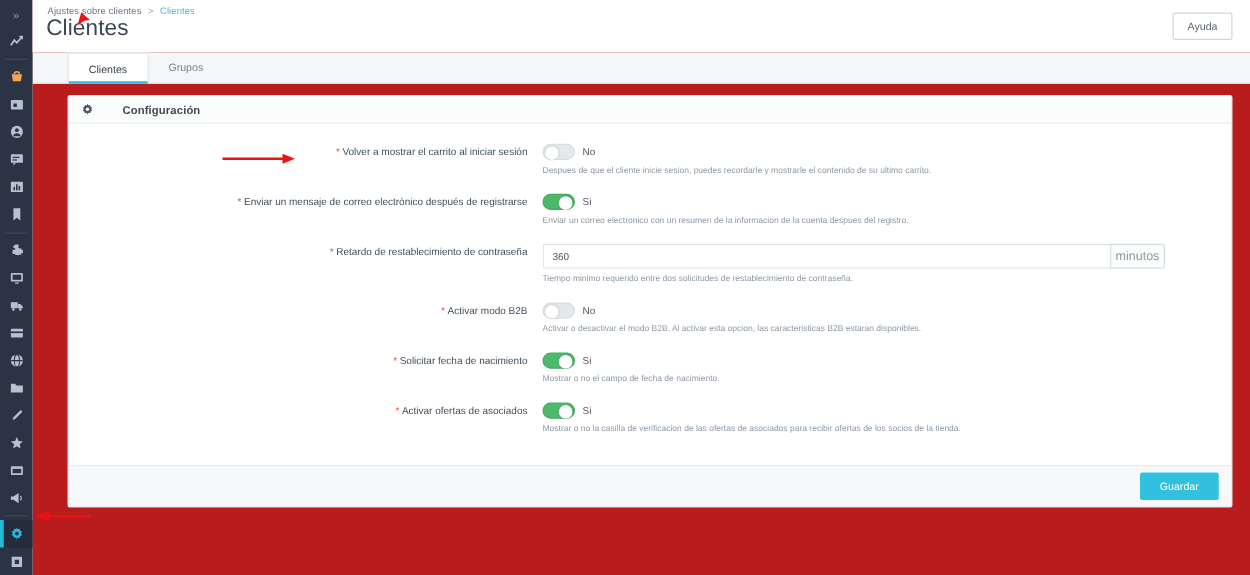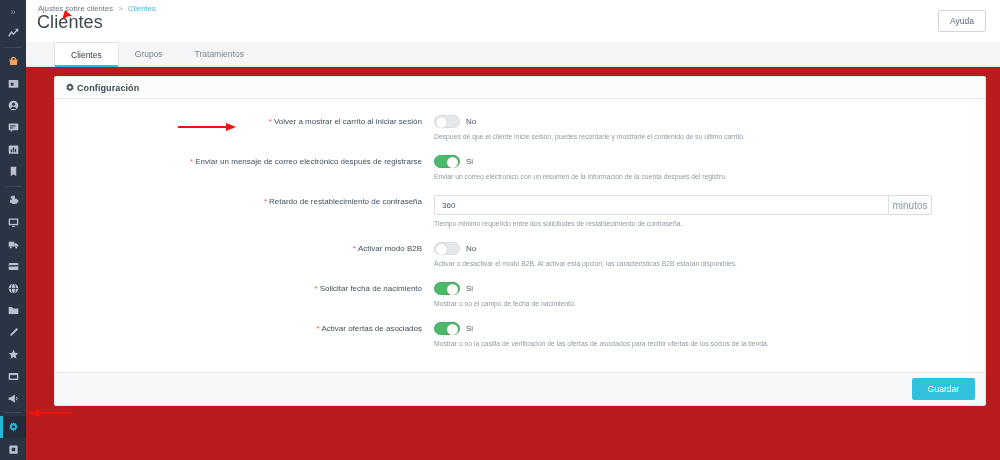--- a/index.html
+++ b/index.html
@@ -93,21 +93,21 @@
     background: #ffffff;
     border: 1px solid #dfe3e7;
     border-radius: 2px;
     width: 100%;
   }
   .panel-head {
     height: 22px;
     border-bottom: 1px solid #e7eaee;
     display: flex; align-items: center;
     padding: 0 10px;
-    gap: 2px;
+    gap: 23px;
     background: #fbfcfc;
   }
   .panel-head .gear { color: #4a5562; display:flex; }
   .panel-head .gear svg { width: 10px; height: 10px; }
   .panel-title { font-size: 9px; color: #3f4953; font-weight: 700; letter-spacing:.1px;}
 
   .panel-body { padding: 16px 0 10px 0; }
 
   .form-row {
     display: flex;
@@ -380,21 +380,20 @@
           <span class="cur">Clientes</span>
         </div>
         <div class="page-title">Clientes</div>
       </div>
       <button class="ayuda-btn">Ayuda</button>
     </div>
 
     <div class="tabs-wrap">
       <div class="tab active">Clientes</div>
       <div class="tab">Grupos</div>
-      <div class="tab">Tratamientos</div>
     </div>
 
     <div class="content">
       <div class="panel">
 
         <div class="panel-head">
           <span class="gear">
             <svg viewBox="0 0 16 16" fill="currentColor">
                 <path d="M8 0l1 2.1 2.3-.6.6 2.3L14 5l-1.3 1.9L14 9l-2.1.8-.6 2.3-2.3-.6L8 14l-1-2.5-2.3.6-.6-2.3L2 9l1.3-2.1L2 5l2.1-1.2.6-2.3L7 2.1z"></path>
                 <circle cx="8" cy="7" r="2.2" fill="#fbfcfc"></circle>

